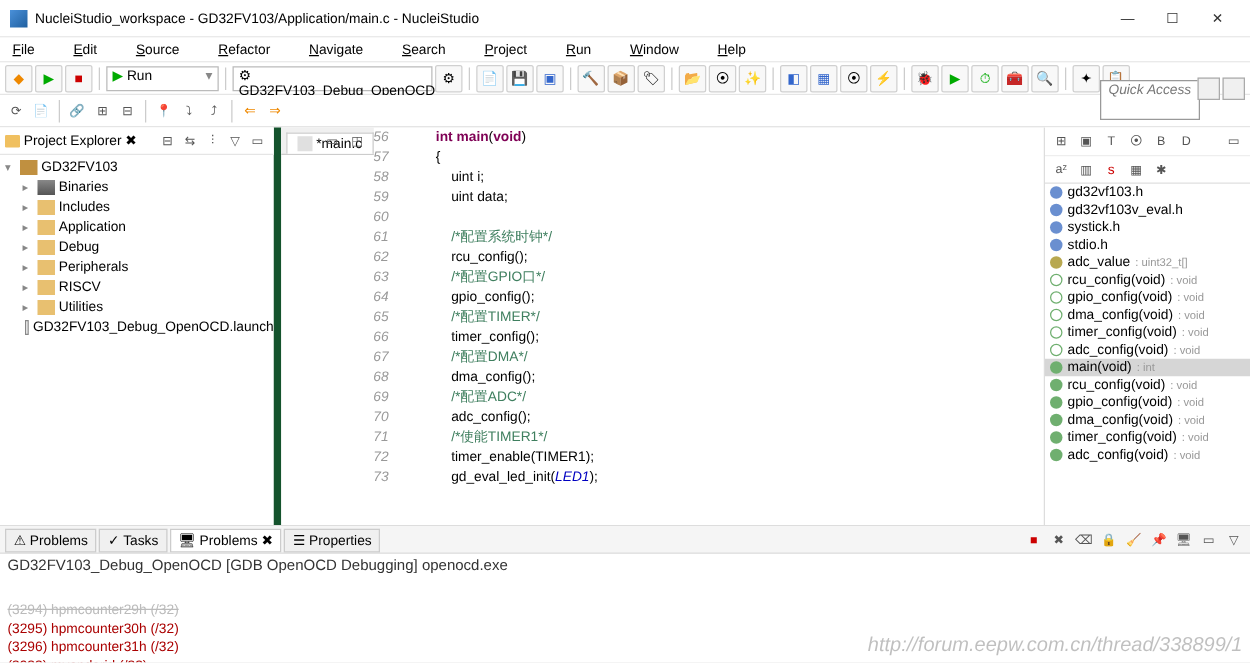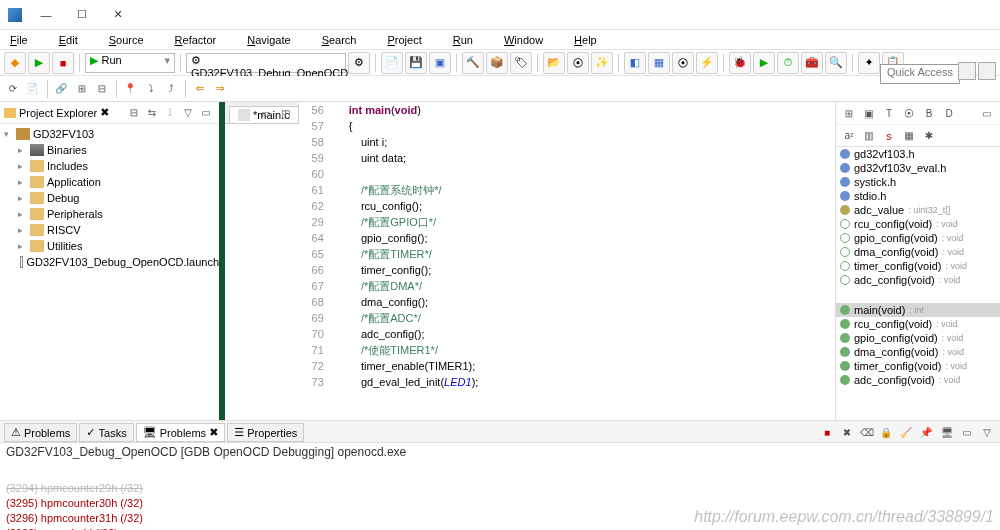--- a/index.html
+++ b/index.html
@@ -33,60 +33,61 @@
 .icon-proj { background: #c09040; }
 .icon-folder { background: #e8c070; }
 .icon-bin { background: linear-gradient(#888,#555); }
 .icon-launch { background: #fff; border: 1px solid #888; }
 .center-pane { flex: 1; display: flex; flex-direction: column; min-width: 0; background:#fff; }
 .editor-tabs { height: 22px; background: #f0f0f0; display: flex; align-items: flex-end; padding-left: 4px; border-bottom: 1px solid #ccc; position: relative; }
 .editor-tab { background: #fff; border: 1px solid #ccc; border-bottom: none; padding: 2px 8px; display: flex; align-items: center; gap: 3px; }
 .editor-tab .file-icon { width: 12px; height: 12px; background: #e0e0e0; }
 .editor-tabs .tools { position: absolute; right: 4px; top: 2px; display: flex; gap: 2px; }
 .editor { flex: 1; display: flex; overflow: hidden; font-family: Consolas, monospace; font-size: 13px; line-height: 16px; }
-.gutter { width: 44px; text-align: center; color: #999; user-select: none; padding-right: 6px; }
+.gutter { width: 44px; text-align: left; color: #999; user-select: none; padding-right: 6px; font-style: italic; }
 .gutter div { height: 16px; }
 .code { flex: 1; padding-left: 6px; overflow: auto; }
 .code div { height: 16px; white-space: pre; }
 .kw { color: #7f0055; font-weight: bold; }
 .cm { color: #3f7f5f; }
 .it { color: #0000c0; font-style: italic; }
 .right-pane { width: 165px; background: #fff; border-left: 1px solid #ddd; display: flex; flex-direction: column; }
 .outline-toolbar { height: 22px; border-bottom: 1px solid #e0e0e0; display: flex; align-items: center; padding: 0 4px; gap: 2px; }
 .outline-list { flex: 1; overflow: auto; }
 .outline-row { height: 14px; padding: 1px 4px; display: flex; align-items: center; gap: 4px; font-size: 10px; }
-.outline-row.sel { background: #d6d6d6; margin-top: 16px; }
+.outline-row.sel { background: #d6d6d6; }
 .oi { width: 10px; height: 10px; border-radius: 5px; display: inline-block; }
 .oi-h { background: #6a8fd0; }
 .oi-y { background: #b8a850; }
 .oi-g { background: #6faf6f; }
 .oi-g2 { border: 1px solid #6faf6f; }
 .o-type { color: #999; font-size: 9px; }
 .bottom-pane { height: 110px; background: #fff; border-top: 1px solid #ddd; display: flex; flex-direction: column; }
 .bottom-tabs { height: 22px; display: flex; align-items: flex-end; padding: 0 4px; background: #f5f5f5; border-bottom: 1px solid #ddd; position: relative; }
 .btab { padding: 2px 6px; border: 1px solid #ccc; background: #fff; margin-right: 2px; display: flex; align-items: center; gap: 3px; }
 .btab.inactive { background: #f0f0f0; }
 .bottom-tabs .tools { position: absolute; right: 4px; top: 2px; display: flex; gap: 2px; }
 .console-sub { height: 18px; padding: 0 6px; display: flex; align-items: center; font-size: 12px; color: #333; }
 .console-out { flex: 1; font-family: Consolas, monospace; font-size: 12px; line-height: 15px; padding: 0 6px; overflow: hidden; color: #a00; margin-top: 20px; }
 .console-out div { height: 15px; }
 .console-out .cut { color: #bbb; text-decoration: line-through; }
-.quick-access { height: 20px; position: absolute; right: 40px; top: 64px; border: 1px solid #999; background: #fff; padding: 1px 6px; color: #777; }
+.quick-access { height: 32px; position: absolute; right: 40px; top: 64px; border: 1px solid #999; background: #fff; padding: 1px 6px; color: #777; font-style: italic; }
 .persp { position: absolute; right: 4px; top: 62px; display: flex; gap: 2px; }
 .persp .p { width: 18px; height: 18px; border: 1px solid #aaa; background: #f0f0f0; }
 .green { color:#0a0; } .red { color:#c00; } .blue { color:#36c; } .orange { color:#e80; } .yellow{ color:#cb0;}
 .watermark { position:absolute; right:6px; bottom:4px; color: rgba(0,0,0,0.25); font-size: 16px; font-style: italic; pointer-events: none; }
 .right-top { display:flex; gap:2px; padding:2px 4px; border-bottom:1px solid #eee;}
 .scrollbar-h { height:14px; background:#f0f0f0; border-top:1px solid #ddd; }
 </style>
 </head>
 <body>
 
 <div class="titlebar">
   <div class="app-icon"></div>
+  <div class="title">NucleiStudio_workspace - GD32FV103/Application/main.c - NucleiStudio</div>
   <div class="win-btn">—</div>
   <div class="win-btn">☐</div>
   <div class="win-btn win-close">✕</div>
 </div>
 
 <div class="menubar" id="menubar">
     <span><u>F</u>ile</span>
     <span><u>E</u>dit</span>
     <span><u>S</u>ource</span>
     <span><u>R</u>efactor</span>
@@ -260,21 +261,21 @@
         </div>
         <div class="editor">
           <div class="gutter" id="gutter">
               <div>56</div>
               <div>57</div>
               <div>58</div>
               <div>59</div>
               <div>60</div>
               <div>61</div>
               <div>62</div>
-              <div>29</div>
+              <div>63</div>
               <div>64</div>
               <div>65</div>
               <div>66</div>
               <div>67</div>
               <div>68</div>
               <div>69</div>
               <div>70</div>
               <div>71</div>
               <div>72</div>
               <div>73</div>

